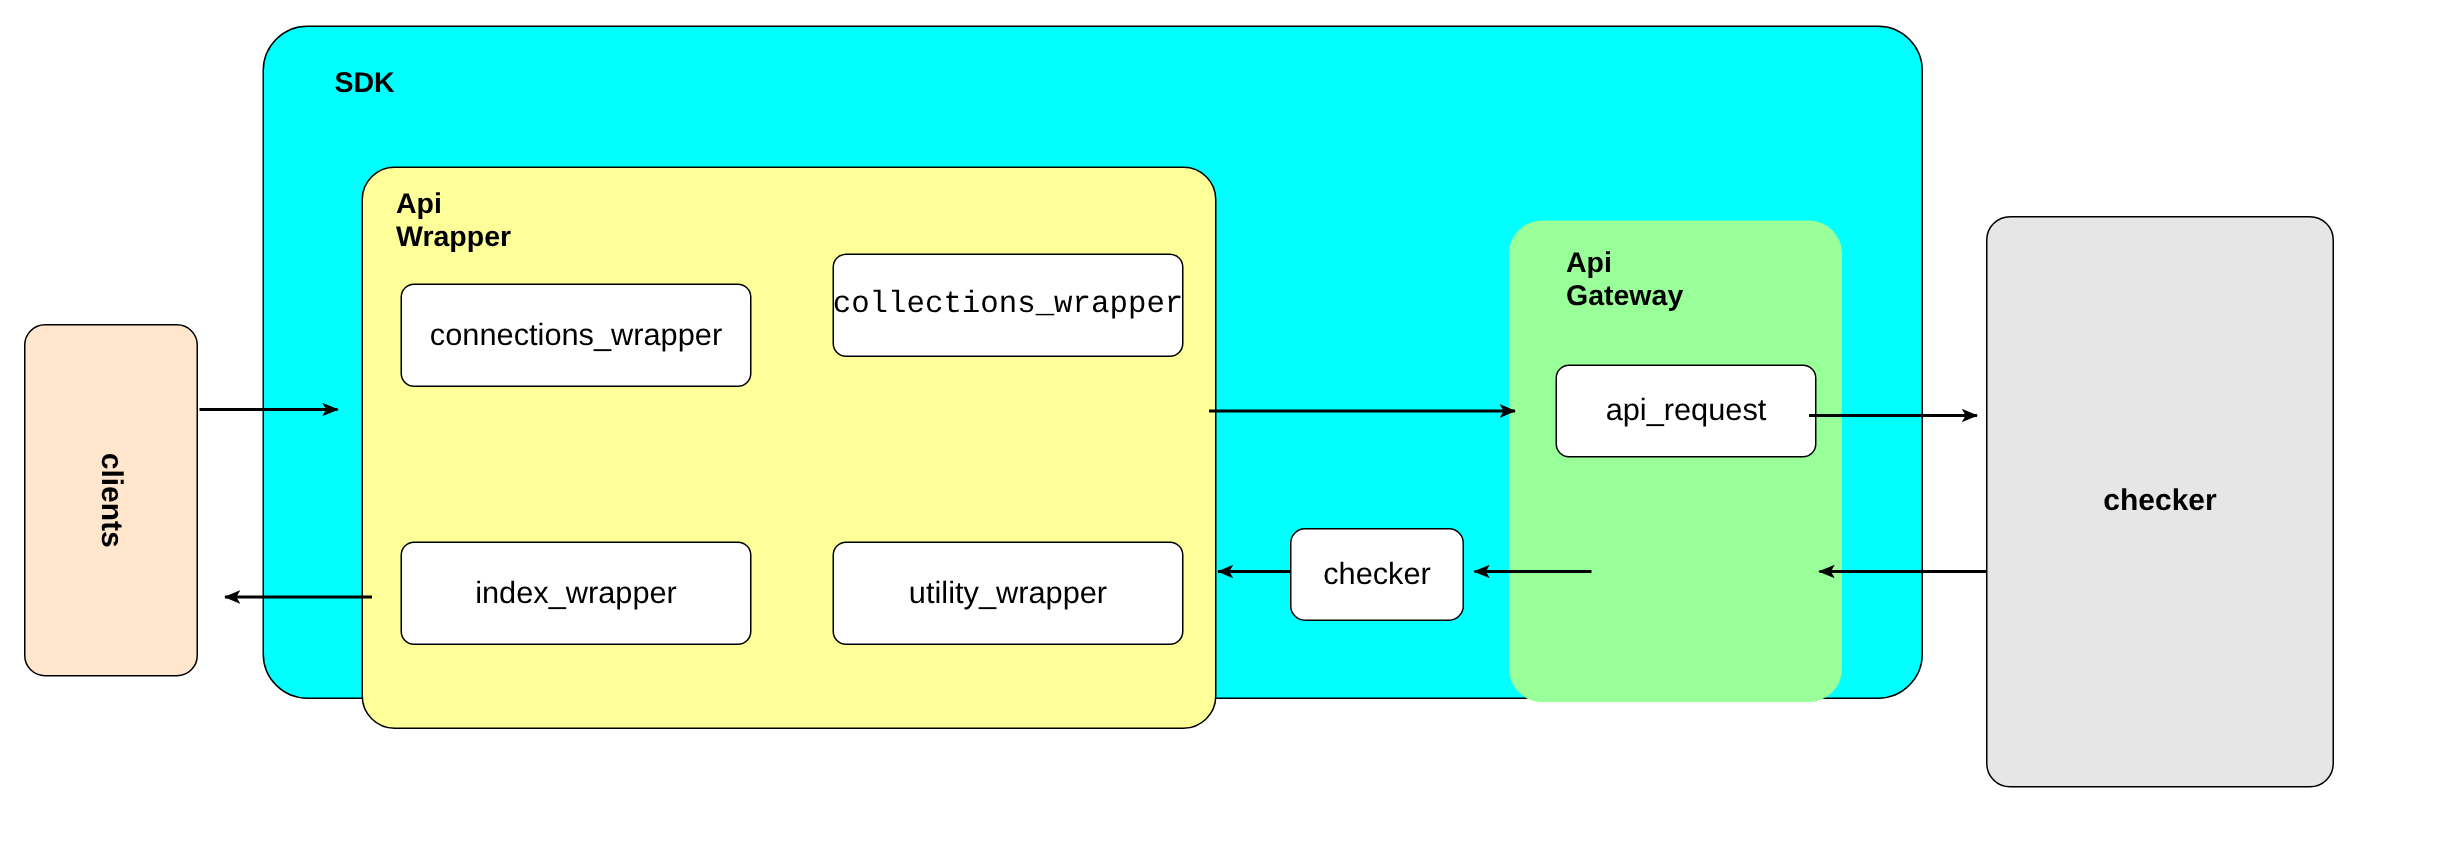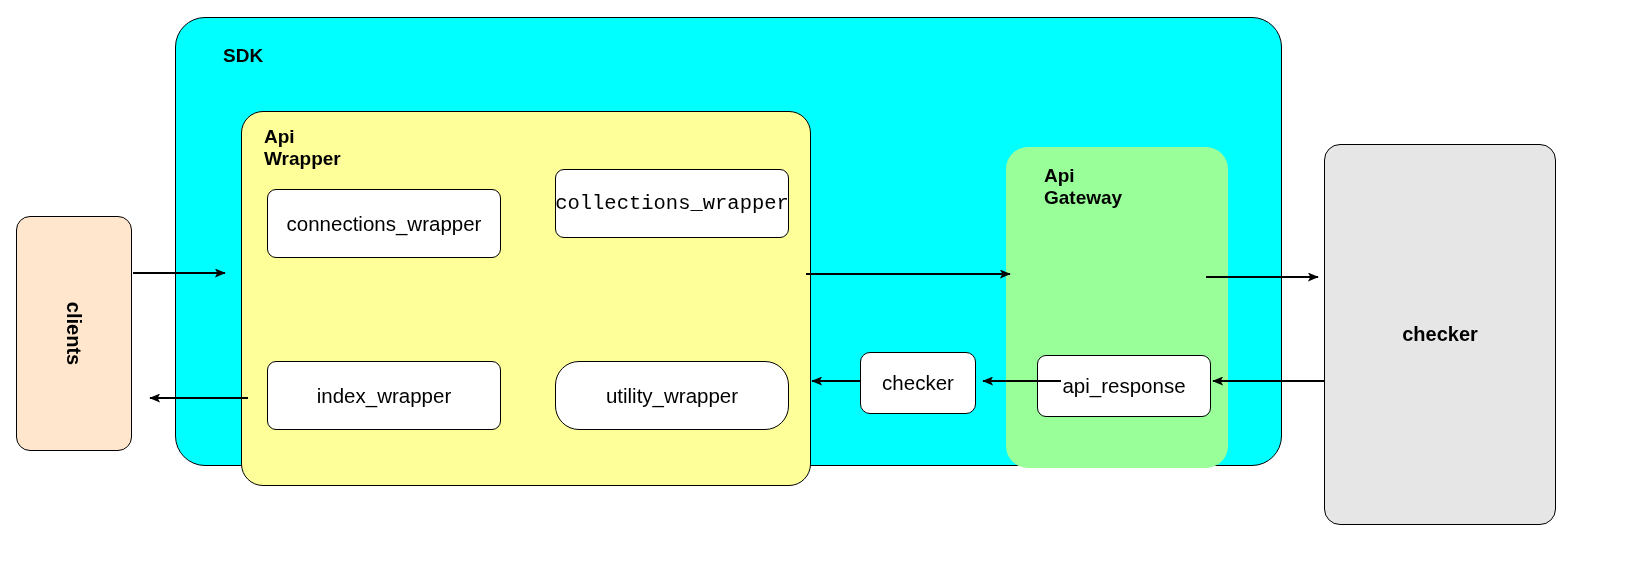--- a/index.html
+++ b/index.html
@@ -81,21 +81,21 @@
     border: 1.8px solid #000000;
   }
 
   
   .wrap-box { width: 234px; height: 69px; }
   #connections_wrapper { left: 25px;  top: 57px; margin-top: 20px; }
   #collections_wrapper { left: 313px; top: 57px; font-family: Liberation Mono, monospace; }
   #schema_wrapper     { left: 25px;  top: 153px; }
   #partition_wrapper  { left: 313px; top: 153px; }
   #index_wrapper      { left: 25px;  top: 249px; }
-  #utility_wrapper    { left: 313px; top: 249px; border-radius: 24px; }
+  #utility_wrapper    { left: 313px; top: 249px; }
 
   
   .gw-box { width: 174px; height: 62px; }
   #api_request  { left: 31px; top: 96px; }
   #api_response { left: 31px; top: 208px; }
 
   
   #clients-box {
     left: 16px;
     top: 216px;
@@ -165,22 +165,22 @@
       </div>
       <div class="box leaf wrap-box" id="utility_wrapper">
         <span>utility_wrapper</span>
       </div>
     </div>
 
     <div class="box" id="api-gateway-container">
       <span class="container-title" id="api-gateway-title">Api
 Gateway</span>
 
-      <div class="box leaf gw-box" id="api_response">
-        <span>api_response</span>
+      <div class="box leaf gw-box" id="api_request">
+        <span>api_request</span>
       </div>
     </div>
   </div>
 
   <div class="box" id="checker-box">
     <span>checker</span>
   </div>
 
   <div class="box" id="milvus-box">
     <span>checker</span>

